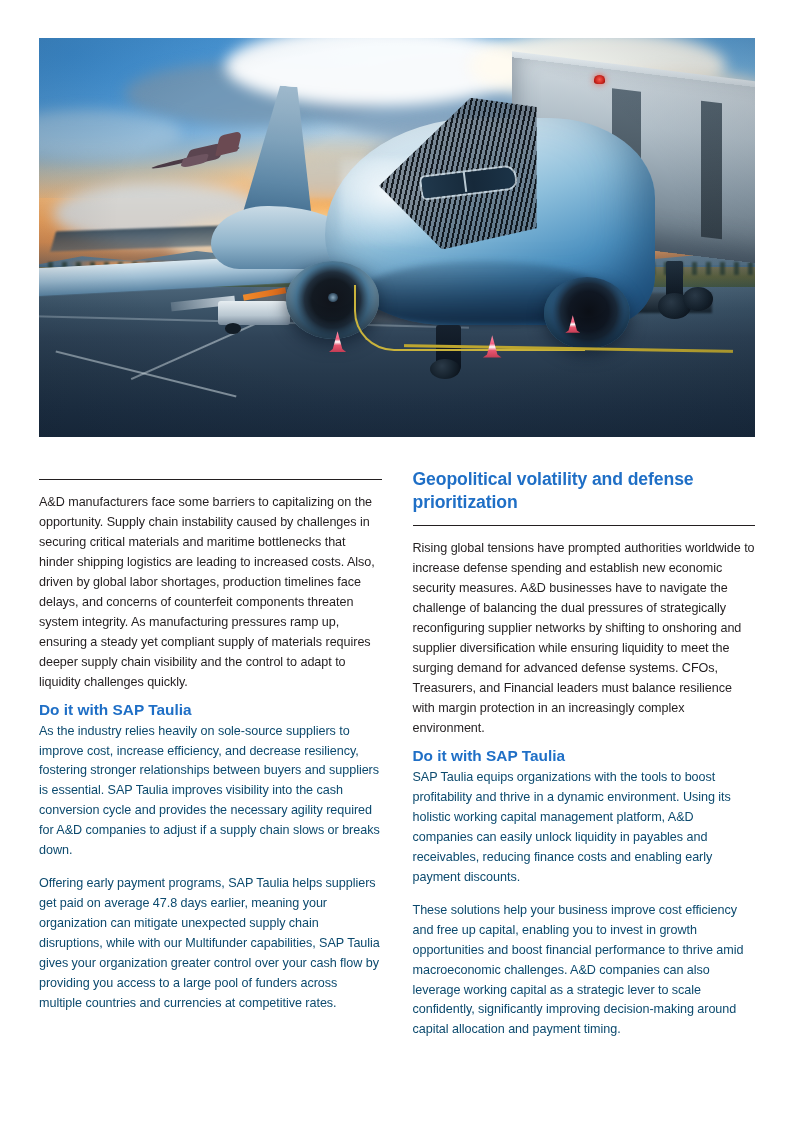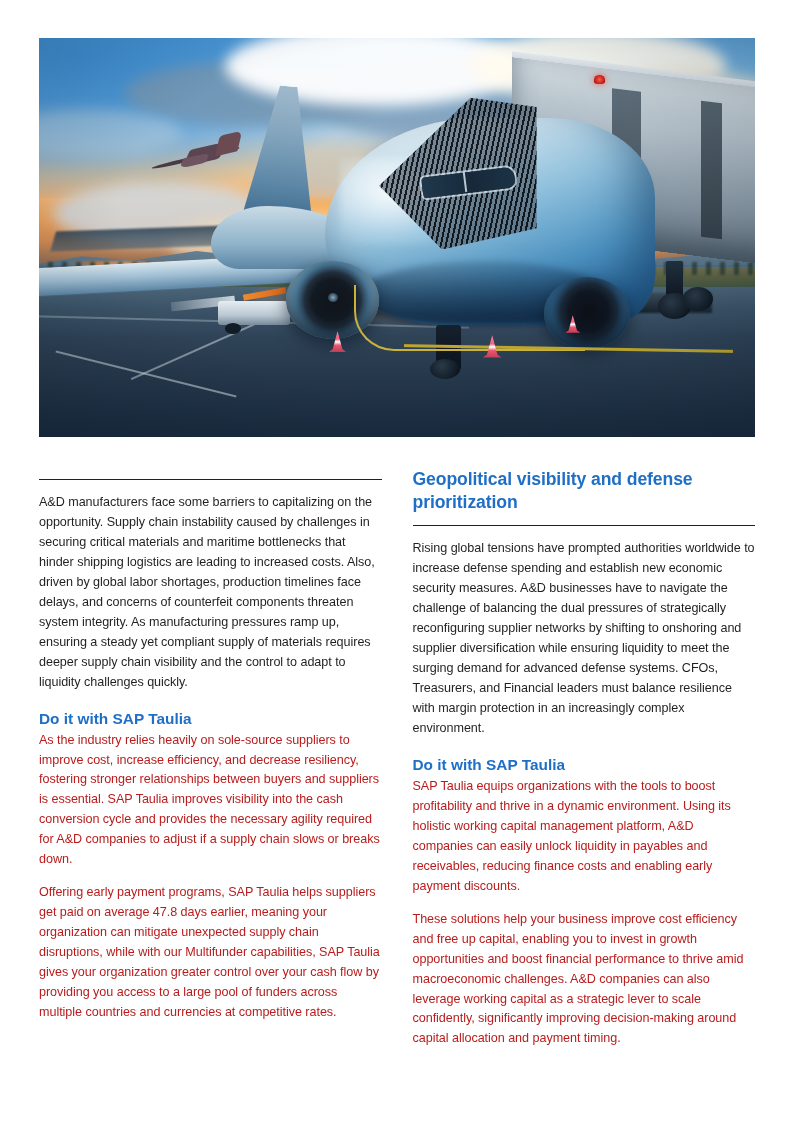--- a/index.html
+++ b/index.html
@@ -496,33 +496,33 @@
     margin: 11px 0 13px 0;
   }
   p.body {
     margin: 0;
     font-size: 12.6px;
     line-height: 1.585;
     color: #231f20;
     letter-spacing: -0.05px;
   }
 
-  .taulia-block { margin-top: 16px; }
+  .taulia-block { margin-top: 7px; }
   h3.taulia-title {
     margin: 0 0 2px 0;
     font-size: 15.4px;
     line-height: 1.3;
     font-weight: bold;
     color: #1f6fc6;
   }
   p.taulia {
     margin: 0;
     font-size: 12.6px;
     line-height: 1.585;
-    color: #b91c1c;
+    color: #0c4a6e;
     letter-spacing: -0.05px;
   }
   p.taulia + p.taulia { margin-top: 13px; }
 </style>
 </head>
 <body>
 
 <div class="page">
 
   <div class="hero">
@@ -620,21 +620,21 @@
       <p class="body">A&amp;D manufacturers face some barriers to capitalizing on the opportunity. Supply chain instability caused by challenges in securing critical materials and maritime bottlenecks that hinder shipping logistics are leading to increased costs. Also, driven by global labor shortages, production timelines face delays, and concerns of counterfeit components threaten system integrity. As manufacturing pressures ramp up, ensuring a steady yet compliant supply of materials requires deeper supply chain visibility and the control to adapt to liquidity challenges quickly.</p>
 
       <div class="taulia-block">
         <h3 class="taulia-title">Do it with SAP Taulia</h3>
         <p class="taulia">As the industry relies heavily on sole-source suppliers to improve cost, increase efficiency, and decrease resiliency, fostering stronger relationships between buyers and suppliers is essential. SAP Taulia improves visibility into the cash conversion cycle and provides the necessary agility required for A&amp;D companies to adjust if a supply chain slows or breaks down.</p>
         <p class="taulia">Offering early payment programs, SAP Taulia helps suppliers get paid on average 47.8 days earlier, meaning your organization can mitigate unexpected supply chain disruptions, while with our Multifunder capabilities, SAP Taulia gives your organization greater control over your cash flow by providing you access to a large pool of funders across multiple countries and currencies at competitive rates.</p>
       </div>
     </div>
 
     <div class="col">
-      <h2 class="section-title">Geopolitical visibility and defense prioritization</h2>
+      <h2 class="section-title">Geopolitical volatility and defense prioritization</h2>
       <div class="rule"></div>
       <p class="body">Rising global tensions have prompted authorities worldwide to increase defense spending and establish new economic security measures. A&amp;D businesses have to navigate the challenge of balancing the dual pressures of strategically reconfiguring supplier networks by shifting to onshoring and supplier diversification while ensuring liquidity to meet the surging demand for advanced defense systems. CFOs, Treasurers, and Financial leaders must balance resilience with margin protection in an increasingly complex environment.</p>
 
       <div class="taulia-block">
         <h3 class="taulia-title">Do it with SAP Taulia</h3>
         <p class="taulia">SAP Taulia equips organizations with the tools to boost profitability and thrive in a dynamic environment. Using its holistic working capital management platform, A&amp;D companies can easily unlock liquidity in payables and receivables, reducing finance costs and enabling early payment discounts.</p>
         <p class="taulia">These solutions help your business improve cost efficiency and free up capital, enabling you to invest in growth opportunities and boost financial performance to thrive amid macroeconomic challenges. A&amp;D companies can also leverage working capital as a strategic lever to scale confidently, significantly improving decision-making around capital allocation and payment timing.</p>
       </div>
     </div>
 

